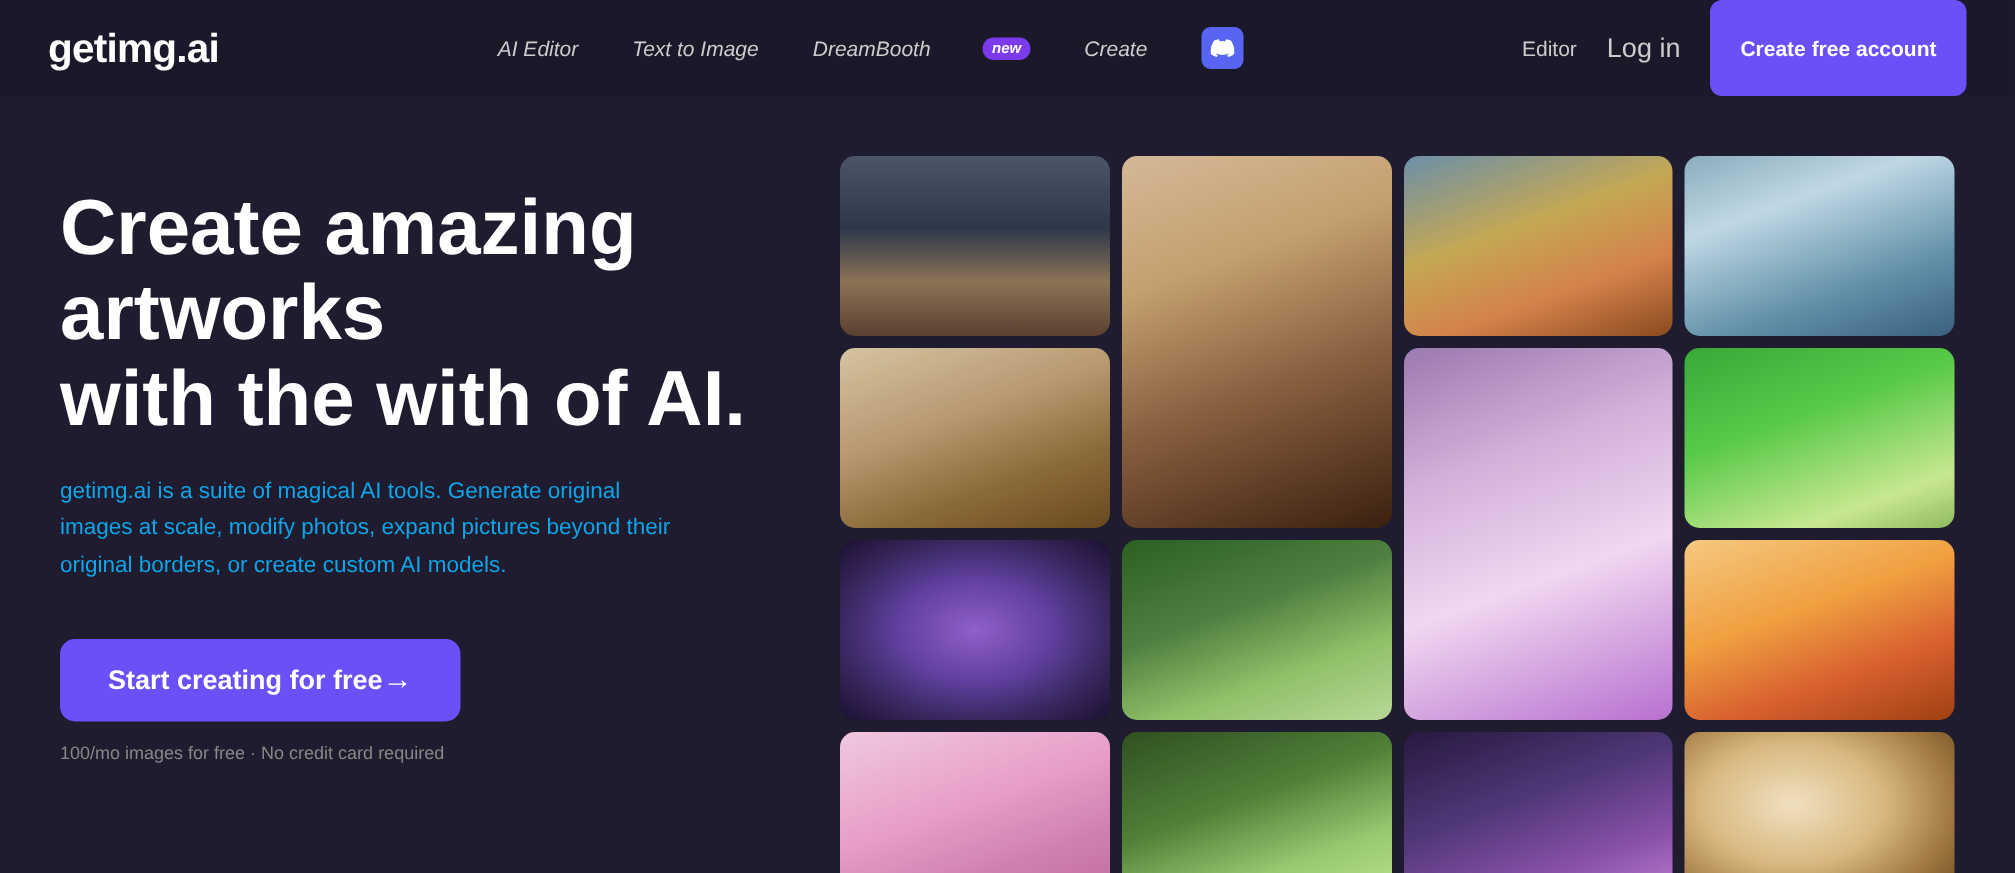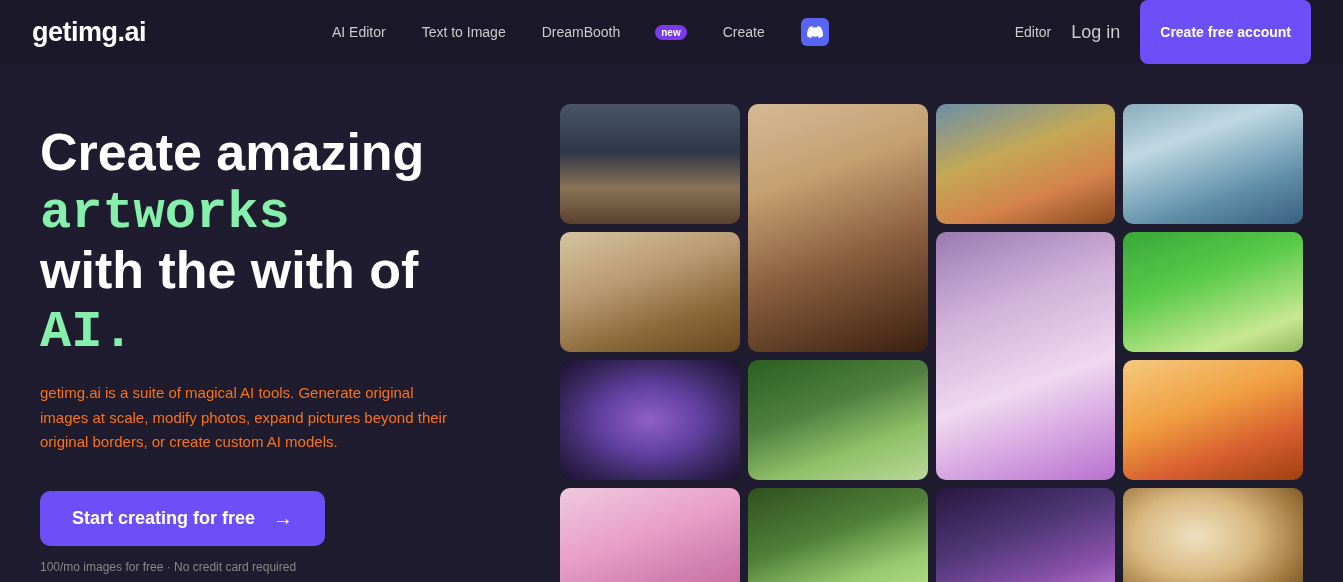--- a/index.html
+++ b/index.html
@@ -29,20 +29,21 @@
       font-size: 27px;
       font-weight: 700;
       color: #fff;
       letter-spacing: -0.5px;
     }
 
     .nav-links {
       display: flex;
       align-items: center;
       gap: 36px;
+      font-style: italic;
     }
 
     .nav-link {
       color: #ccc;
       font-size: 14px;
       cursor: pointer;
       display: flex;
       align-items: center;
       gap: 6px;
     }
@@ -111,36 +112,35 @@
 
     .hero-title {
       font-size: 52px;
       font-weight: 800;
       line-height: 1.1;
       margin-bottom: 20px;
       color: #fff;
     }
 
     .hero-title .highlight {
-      color: #86efac;
-      font-family: Liberation Mono, monospace;
+      color: #ffffff;
     }
 
     .hero-desc {
       font-size: 15px;
-      color: #f97316;
+      color: #0ea5e9;
       line-height: 1.65;
       max-width: 420px;
       margin-bottom: 36px;
     }
 
     .btn-cta {
       display: inline-flex;
       align-items: center;
-      gap: 18px;
+      gap: 0;
       background: #6d4ff7;
       color: #fff;
       border: none;
       padding: 16px 32px;
       border-radius: 10px;
       font-size: 18px;
       font-weight: 700;
       cursor: pointer;
       margin-bottom: 14px;
     }

